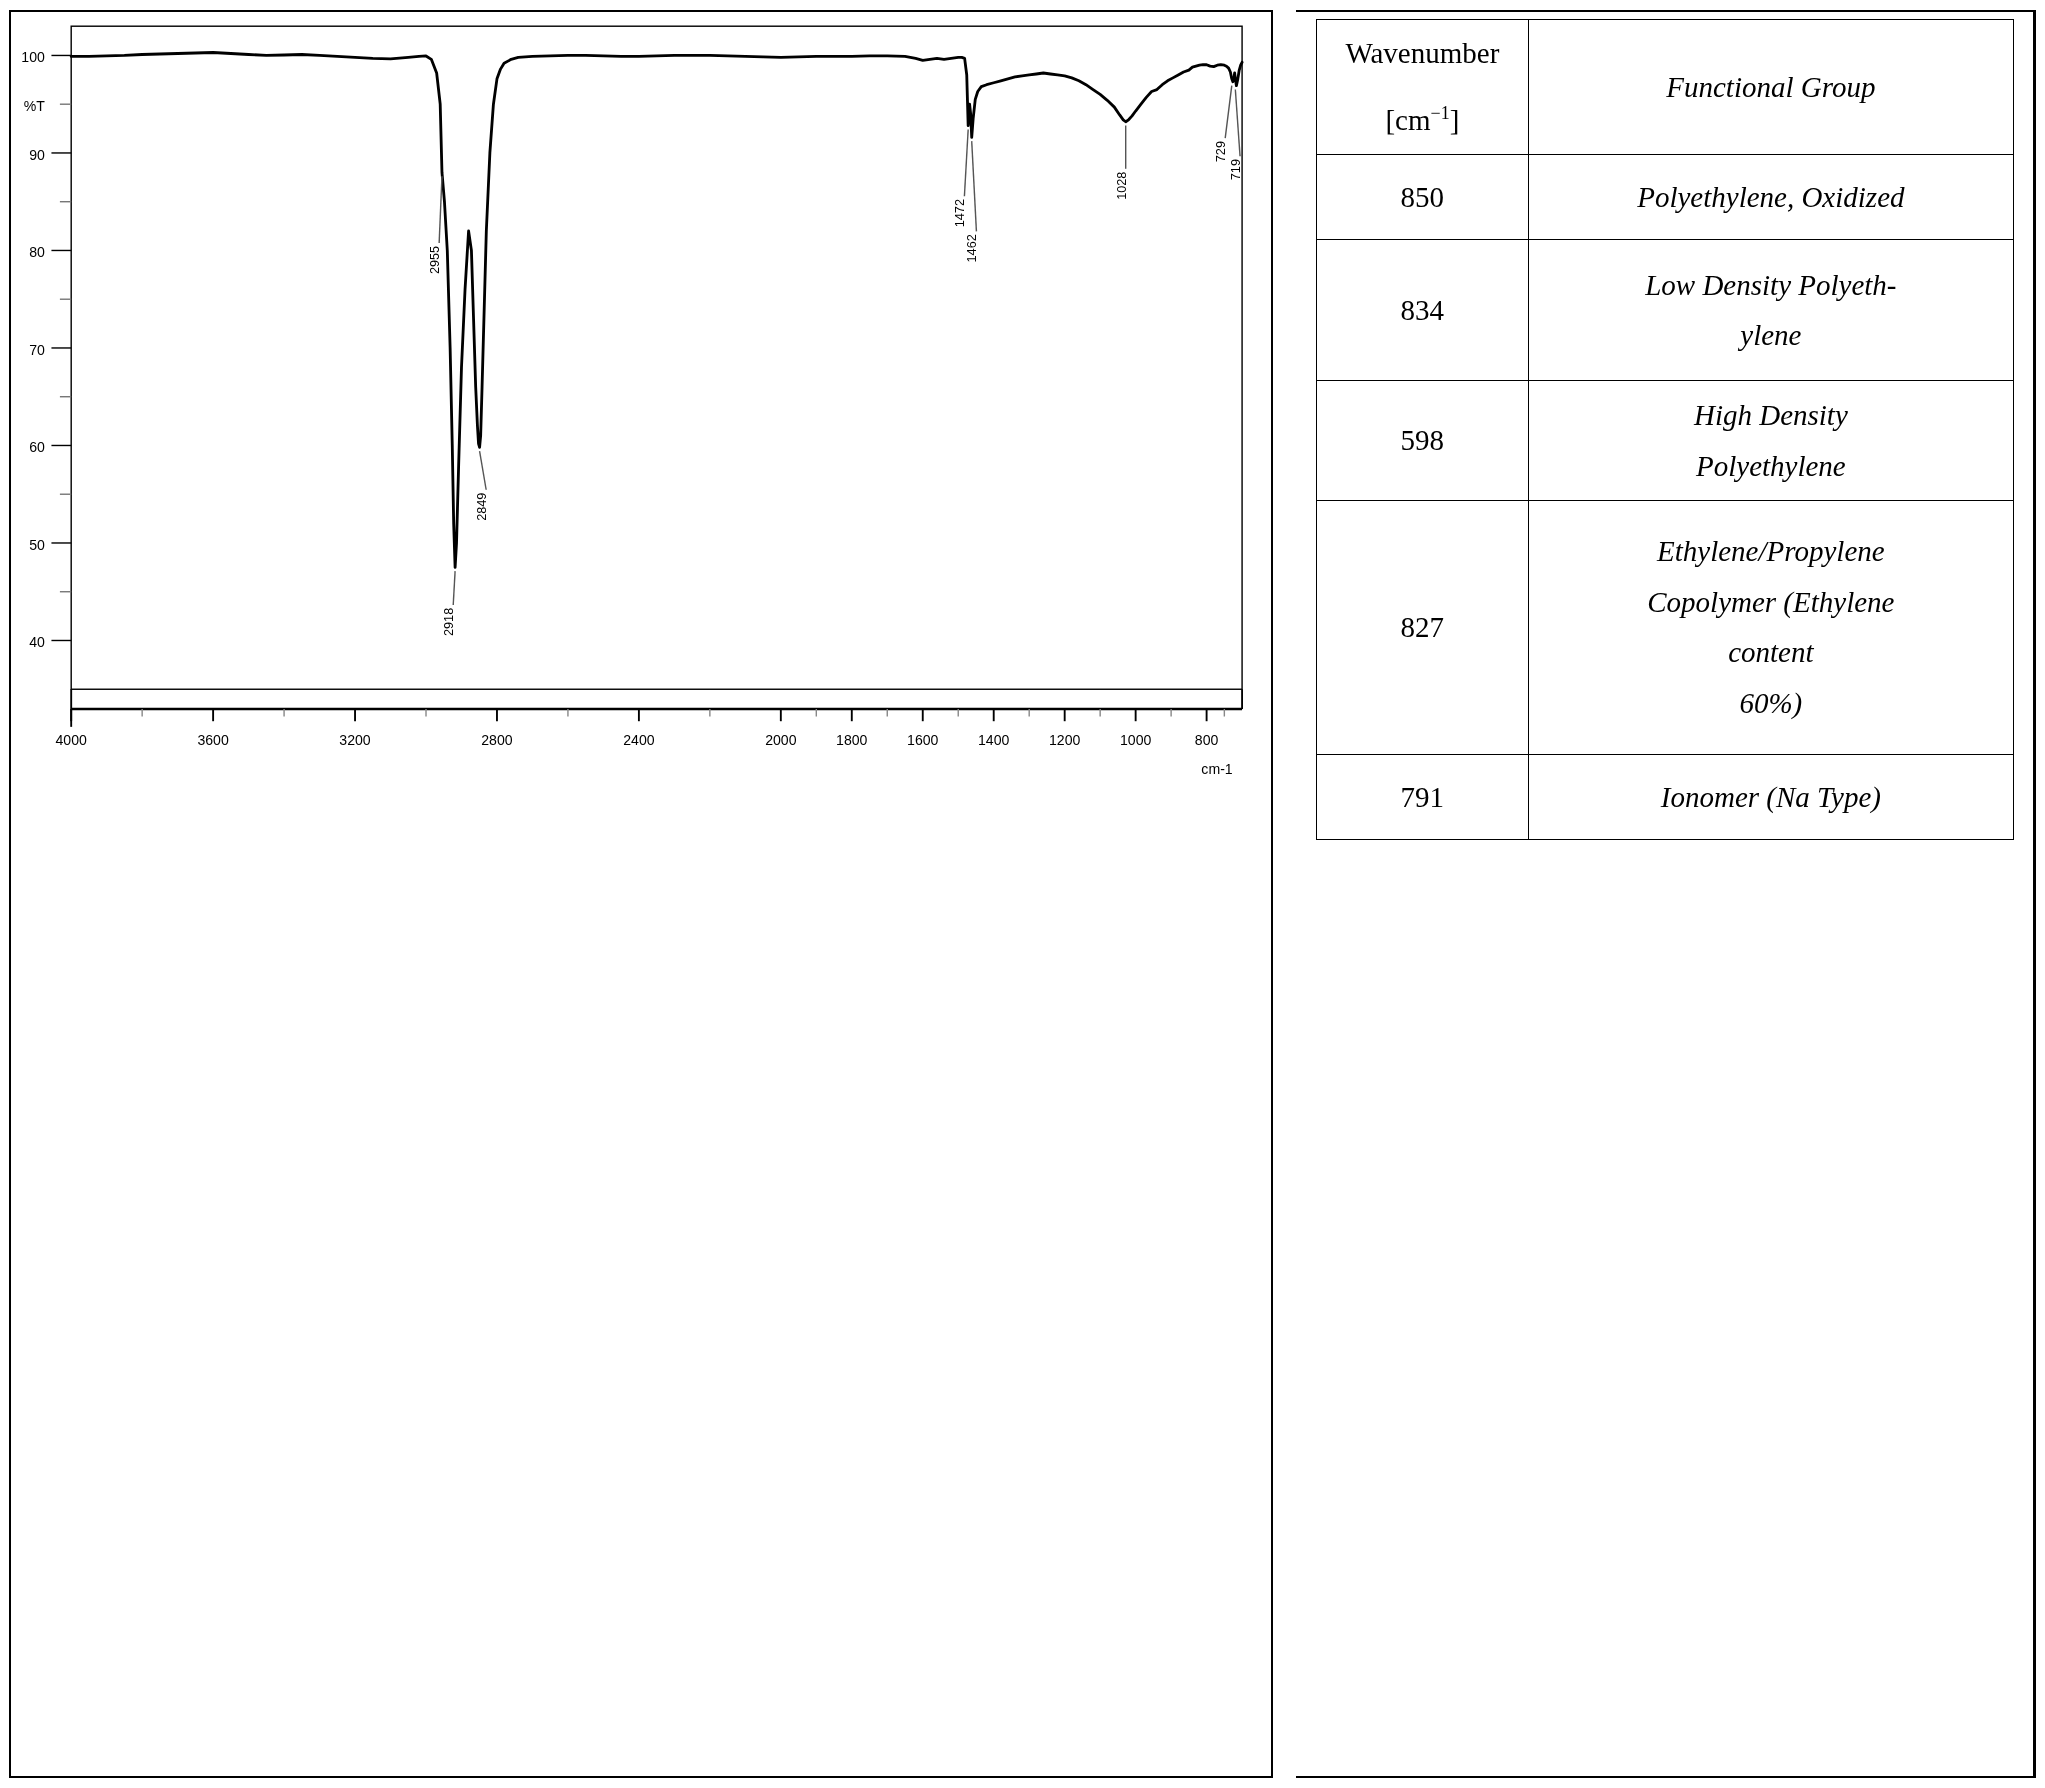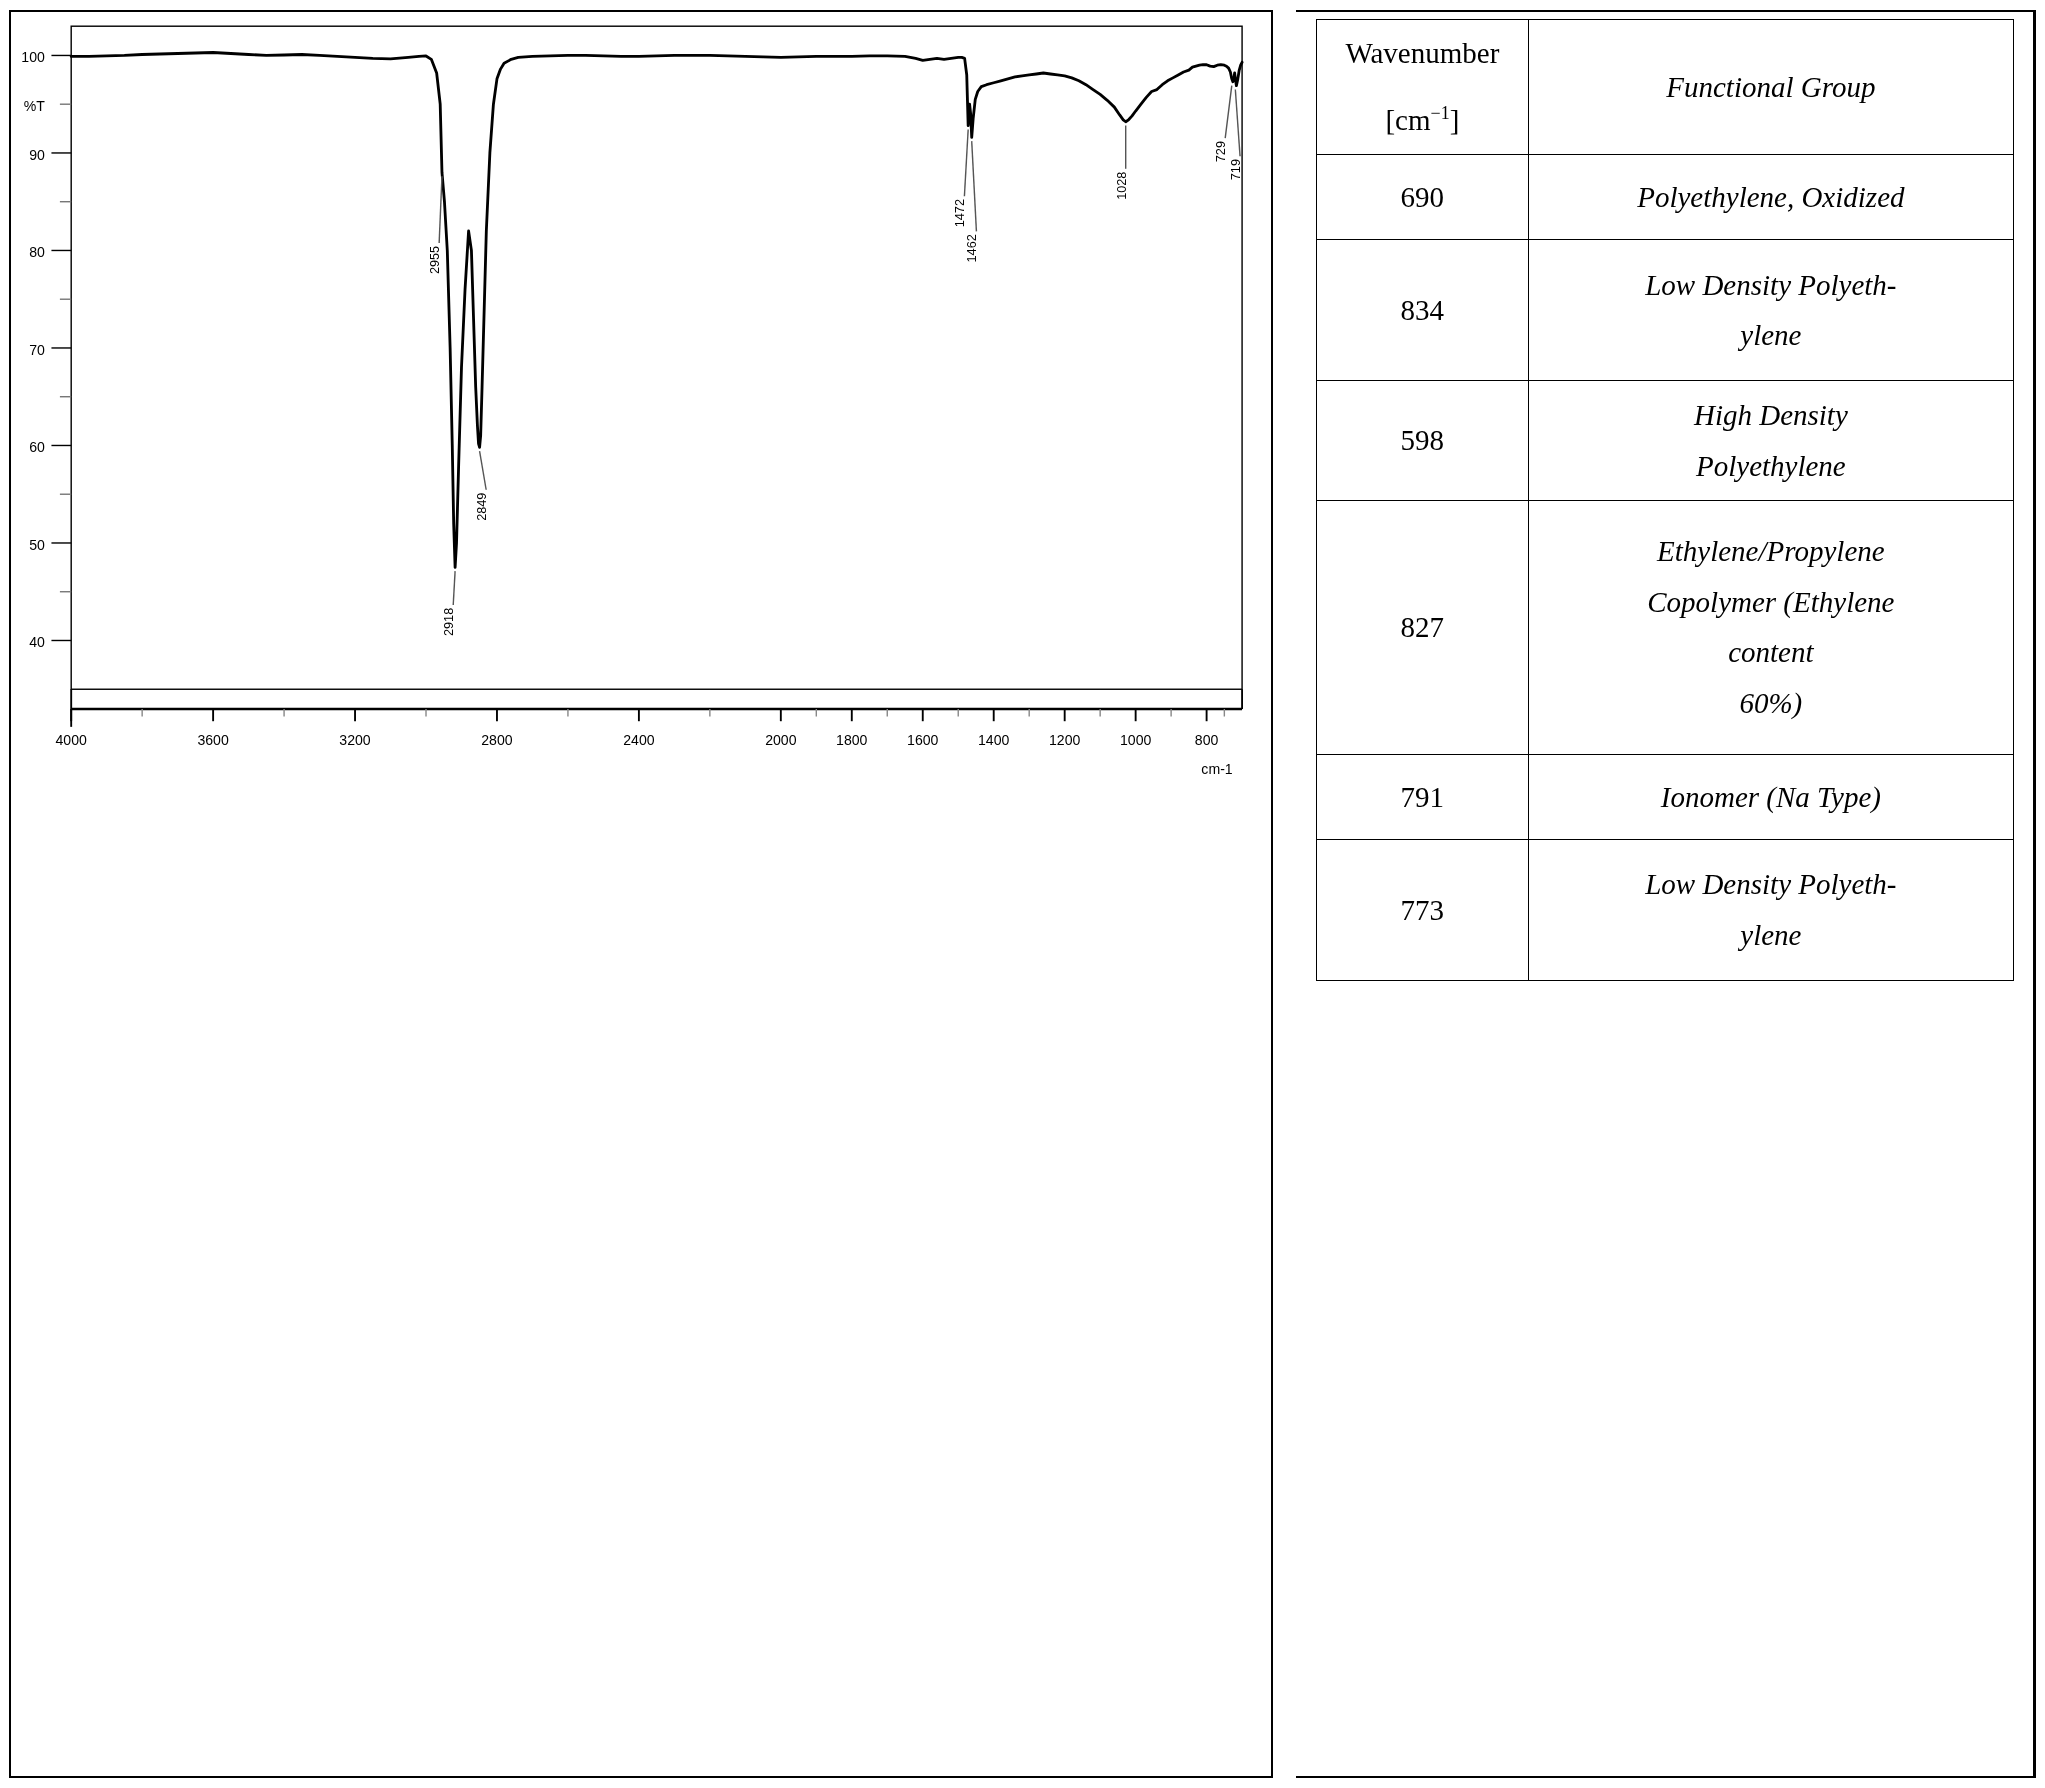--- a/index.html
+++ b/index.html
@@ -154,21 +154,21 @@
           <th class="col-wn">
             <span class="hdr-line">Wavenumber</span>
             <span class="hdr-gap"></span>
             <span class="hdr-line"><span>[cm</span><sup>−1</sup><span>]</span></span>
           </th>
           <th class="col-fg">Functional Group</th>
         </tr>
       </thead>
       <tbody id="tbody">
           <tr class="rowtall-2">
-            <td class="col-wn">690</td>
+            <td class="col-wn">850</td>
             <td class="col-fg">
               <span class="fg-line">Polyethylene, Oxidized</span>
             </td>
           </tr>
           <tr class="rowtall-3">
             <td class="col-wn">834</td>
             <td class="col-fg">
               <span class="fg-line">Low Density Polyeth-</span>
               <span class="fg-line">ylene</span>
             </td>
@@ -188,27 +188,20 @@
               <span class="fg-line">content</span>
               <span class="fg-line">60%)</span>
             </td>
           </tr>
           <tr class="rowtall-7">
             <td class="col-wn">791</td>
             <td class="col-fg">
               <span class="fg-line">Ionomer (Na Type)</span>
             </td>
           </tr>
-          <tr class="rowtall-9">
-            <td class="col-wn">773</td>
-            <td class="col-fg">
-              <span class="fg-line">Low Density Polyeth-</span>
-              <span class="fg-line">ylene</span>
-            </td>
-          </tr>
         </tbody>
     </table>
   </div>
 
   <div class="panel-right-outerline"></div>
 
 </div>
 
 
 </body></html>

